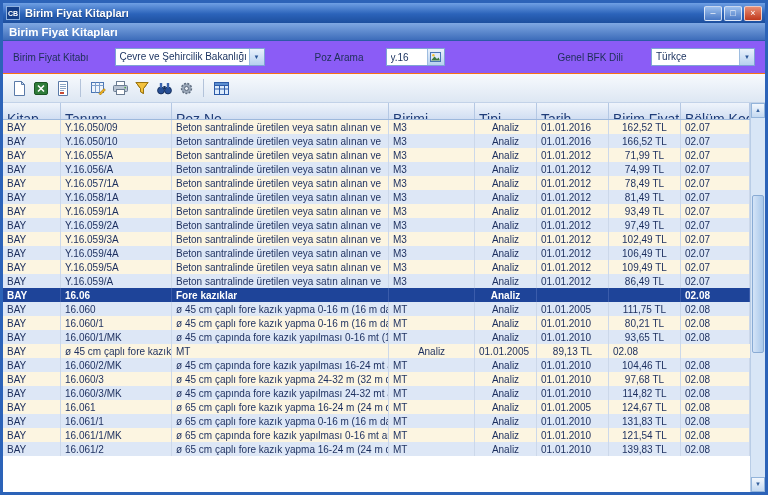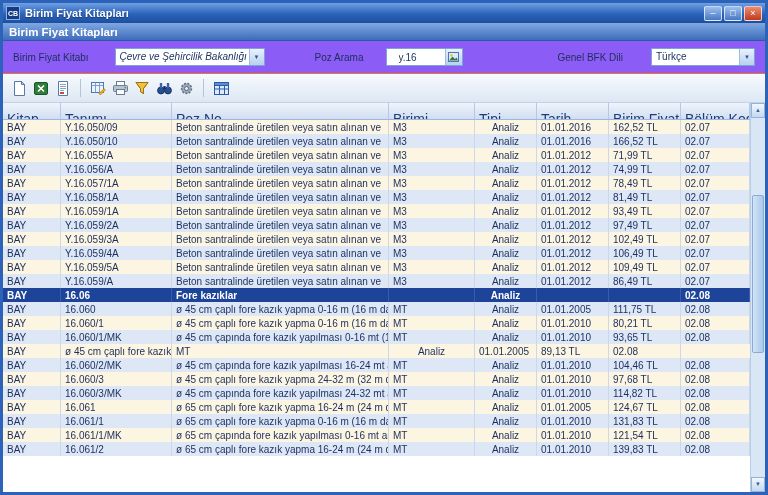--- a/index.html
+++ b/index.html
@@ -32,21 +32,21 @@
   .formrow { height:33px; background:#8b5cf6; border-bottom:1px solid #f97316;
              display:flex; align-items:center; padding:0 10px; font-size:10px; color:#1c2f55; }
   .flabel { white-space:nowrap; }
   .combo { display:flex; align-items:stretch; border:1px solid #7ea3d4; background:#fff; height:18px; }
   .combo .txt { padding:2px 4px 0; font-size:10px; color:#18305e; white-space:nowrap;
                 overflow:hidden; flex:1; }
   .combo .cbtn { width:15px; background:linear-gradient(#eaf2fc,#b7d1ef);
                  border-left:1px solid #9ebde0; color:#2a5598; font-size:6px;
                  display:flex; align-items:center; justify-content:center; }
   .inputwrap { display:flex; align-items:stretch; border:1px solid #7ea3d4; background:#fff; height:18px; }
-  .inputwrap input { border:0; outline:0; width:58px; font-size:10px; padding:0 12px;
+  .inputwrap input { border:0; outline:0; width:40px; font-size:10px; padding:0 4px;
                      font-family:"Liberation Sans",sans-serif; color:#18305e; }
   .inputwrap .pickbtn { width:17px; background:linear-gradient(#eaf2fc,#b7d1ef);
                         border-left:1px solid #9ebde0; display:flex; align-items:center;
                         justify-content:center; }
 
   
   .toolbar { height:29px; background:linear-gradient(#f7fafd,#dde7f3);
              border-bottom:1px solid #c2d2e8; display:flex; align-items:center;
              padding:0 6px; gap:2px; }
   .tbtn { width:20px; height:20px; display:flex; align-items:center; justify-content:center;
@@ -61,21 +61,21 @@
   .grid-header .hc { font-size:14px; color:#1f3c78; padding:8px 4px;
                      border-right:1px solid #b5c8e4; white-space:nowrap; overflow:hidden; }
   .grid-body { position:absolute; top:17px; left:0; right:15px; bottom:0; overflow:hidden; }
   .row { display:grid; grid-template-columns:58px 111px 217px 86px 62px 72px 72px 1fr; height:14px; }
   .row.base { background:#fcf5e1; }
   .row.alt  { background:#dde7f6; }
   .row.selected { background:#1e4499; }
   .row.selected .cell { color:#fff; font-weight:bold; border-right-color:#3b5cab; }
   .cell { font-size:10px; color:#1b2e5e; padding:1.5px 4px 0; border-right:1px solid #ccd8ea;
           white-space:nowrap; overflow:hidden; }
-  .cell.right { text-align:left; }
+  .cell.right { text-align:center; }
   .cell.center { text-align:center; }
 
   
   .scrollbar { position:absolute; top:0; right:0; bottom:0; width:15px; background:#d8e6f6;
                border-left:1px solid #b9cde6; }
   .sb-btn { height:15px; background:linear-gradient(#f2f7fd,#c4d9f1); border:1px solid #93b4da;
             color:#35619e; font-size:6px; text-align:center; line-height:13px; }
   .sb-btn.down { position:absolute; bottom:0; left:0; right:0; }
   .sb-thumb { position:absolute; left:1px; right:1px; top:92px; height:158px;
               background:linear-gradient(90deg,#d4e4f7,#a9c8ea); border:1px solid #89abd4;
@@ -93,21 +93,21 @@
       <div class="winbtn">–</div>
       <div class="winbtn">□</div>
       <div class="winbtn close">×</div>
     </div>
   </div>
 
   <div class="pageheader">Birim Fiyat Kitapları</div>
 
   <div class="formrow">
     <span class="flabel">Birim Fiyat Kitabı</span>
-    <div class="combo" style="width:150px; margin-left:26px;font-style:italic;">
+    <div class="combo" style="width:150px; margin-left:26px;">
       <span class="txt">Çevre ve Şehircilik Bakanlığı</span>
       <span class="cbtn">▼</span>
     </div>
     <span class="flabel" style="margin-left:34px;padding-left:16px;">Poz Arama</span>
     <div class="inputwrap" style="margin-left:22px;">
       <input value="y.16" style="">
       <span class="pickbtn">
         <svg width="11" height="10" viewBox="0 0 11 10">
           <rect x="0.5" y="0.5" width="10" height="9" fill="#dceafc" stroke="#4a76b4"></rect>
           <circle cx="3.4" cy="3.2" r="1.2" fill="#f2c12e"></circle>

